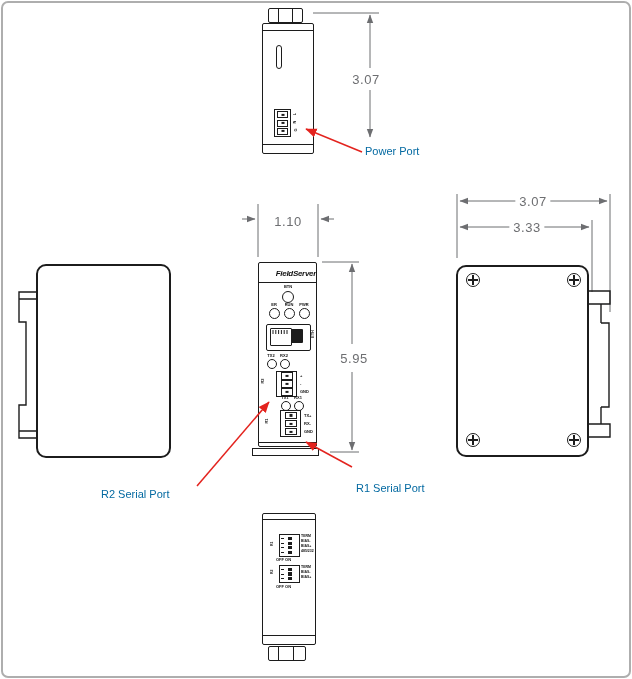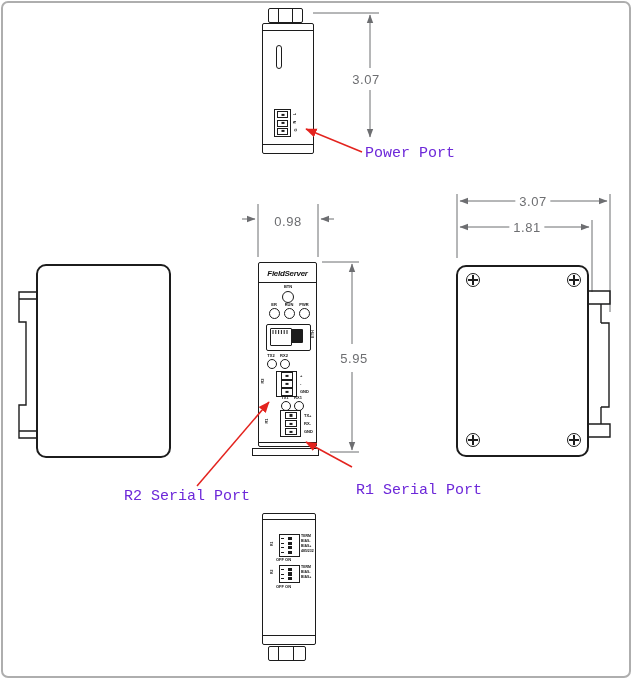--- a/index.html
+++ b/index.html
@@ -19,24 +19,24 @@
   .tcell::after{content:"";position:absolute;left:50%;top:50%;width:3px;height:2.2px;transform:translate(-50%,-50%);background:#1c1c1c;}
   .tblock.small .tcell{width:8.5px;height:5px;}
   .dip{position:absolute;border:1.3px solid #1c1c1c;background:#fff;display:flex;flex-direction:column;justify-content:space-evenly;padding:1px 1px;box-sizing:content-box;}
   .sw{width:12px;height:3.2px;position:relative;}
   .sw::before{content:"";position:absolute;left:0;top:1.2px;width:2.5px;height:1px;background:#1c1c1c;}
   .sw::after{content:"";position:absolute;right:1px;top:0;width:3.6px;height:3.2px;background:#1c1c1c;}
   .screw{position:absolute;width:12px;height:12px;border:1.4px solid #1c1c1c;border-radius:50%;background:#fff;}
   .screw::before{content:"";position:absolute;left:50%;top:1px;bottom:1px;width:1.2px;margin-left:-0.6px;background:#1c1c1c;}
   .screw::after{content:"";position:absolute;top:50%;left:1px;right:1px;height:1.2px;margin-top:-0.6px;background:#1c1c1c;}
   .dim{position:absolute;transform:translate(-50%,-50%);background:#fff;padding:0 4px;color:#6d6e71;font-size:13px;letter-spacing:0.5px;white-space:nowrap;z-index:5;}
-  .ann{position:absolute;color:#6d28d9;font-size:15px;white-space:nowrap;z-index:6;font-family:Liberation Mono, monospace;}
+  .ann{position:absolute;color:#0369a1;font-size:11px;white-space:nowrap;z-index:6;}
   .overlay{position:absolute;left:0;top:0;pointer-events:none;z-index:4;}
   .darkblock{position:absolute;background:#1c1c1c;border-radius:1px;}
-  .logo{position:absolute;left:0;right:0;top:3px;height:16px;border-bottom:1.3px solid #1c1c1c;text-align:center;font-weight:bold;font-style:italic;font-size:8px;letter-spacing:-0.3px;color:#111;line-height:15px;}
+  .logo{position:absolute;left:0;right:0;top:3px;height:16px;border-bottom:1.3px solid #1c1c1c;text-align:right;font-weight:bold;font-style:italic;font-size:8px;letter-spacing:-0.3px;color:#111;line-height:15px;}
 </style>
 </head>
 <body>
 
 <div class="page">
   <div class="frame"></div>
 
   <div class="outline" style="left:268px;top:8px;width:33px;height:13px;">
     <div class="vline" style="left:9px;top:0;bottom:0;"></div>
     <div class="vline" style="left:23px;top:0;bottom:0;"></div>
@@ -98,33 +98,33 @@
       <div class="tcell"></div>
       <div class="tcell"></div>
     </div>
     <span class="tiny rot" style="left:5px;top:156px;">R1</span>
     <span class="tiny" style="left:45px;top:151px;">TX+</span>
     <span class="tiny" style="left:45px;top:159px;">RX-</span>
     <span class="tiny" style="left:45px;top:167px;">GND</span>
     <div class="capline" style="top:179px;"></div>
   </div>
   <div class="outline" style="left:252px;top:448px;width:65px;height:6px;border-radius:0;"></div>
-  <div class="dim" style="left:288px;top:221px;">0.98</div>
+  <div class="dim" style="left:288px;top:221px;">1.10</div>
   <div class="dim" style="left:354px;top:358px;">5.95</div>
 
   <div class="thick" style="left:36px;top:264px;width:131px;height:190px;"></div>
 
   <div class="thick" style="left:456px;top:265px;width:129px;height:188px;">
     <div class="screw" style="left:8px;top:6px;"></div>
     <div class="screw" style="left:109px;top:6px;"></div>
     <div class="screw" style="left:8px;top:166px;"></div>
     <div class="screw" style="left:109px;top:166px;"></div>
   </div>
   <div class="dim" style="left:533px;top:201px;">3.07</div>
-  <div class="dim" style="left:527px;top:227px;">1.81</div>
+  <div class="dim" style="left:527px;top:227px;">3.33</div>
 
   <div class="outline" style="left:262px;top:513px;width:52px;height:130px;">
     <div class="capline" style="top:5px;"></div>
     <div class="capline" style="top:121px;"></div>
 
     <div class="dip" style="left:16px;top:20px;width:17px;height:19px;">
       <div class="sw"></div>
       <div class="sw"></div>
       <div class="sw"></div>
       <div class="sw"></div>
@@ -145,21 +145,21 @@
     <span class="tiny t35" style="left:38px;top:52px;">TERM</span>
     <span class="tiny t35" style="left:38px;top:57px;">BIAS-</span>
     <span class="tiny t35" style="left:38px;top:62px;">BIAS+</span>
     <span class="tiny" style="left:13px;top:71px;">OFF ON</span>
   </div>
   <div class="outline" style="left:268px;top:646px;width:36px;height:13px;">
     <div class="vline" style="left:9px;top:0;bottom:0;"></div>
     <div class="vline" style="left:24px;top:0;bottom:0;"></div>
   </div>
 
-  <div class="ann" style="left:124px;top:488px;">R2 Serial Port</div>
+  <div class="ann" style="left:101px;top:488px;">R2 Serial Port</div>
   <div class="ann" style="left:356px;top:482px;">R1 Serial Port</div>
 
   <svg class="overlay" width="632" height="679" viewBox="0 0 632 679">
     <defs>
       <marker id="ag" markerWidth="9" markerHeight="8" refX="8" refY="4" orient="auto">
         <path d="M0,0.8 L8.5,4 L0,7.2 Z" fill="#6d6e71"></path>
       </marker>
       <marker id="ar" markerWidth="8" markerHeight="7" refX="7" refY="3.5" orient="auto">
         <path d="M0,0.4 L7.5,3.5 L0,6.6 Z" fill="#e3231e"></path>
       </marker>

